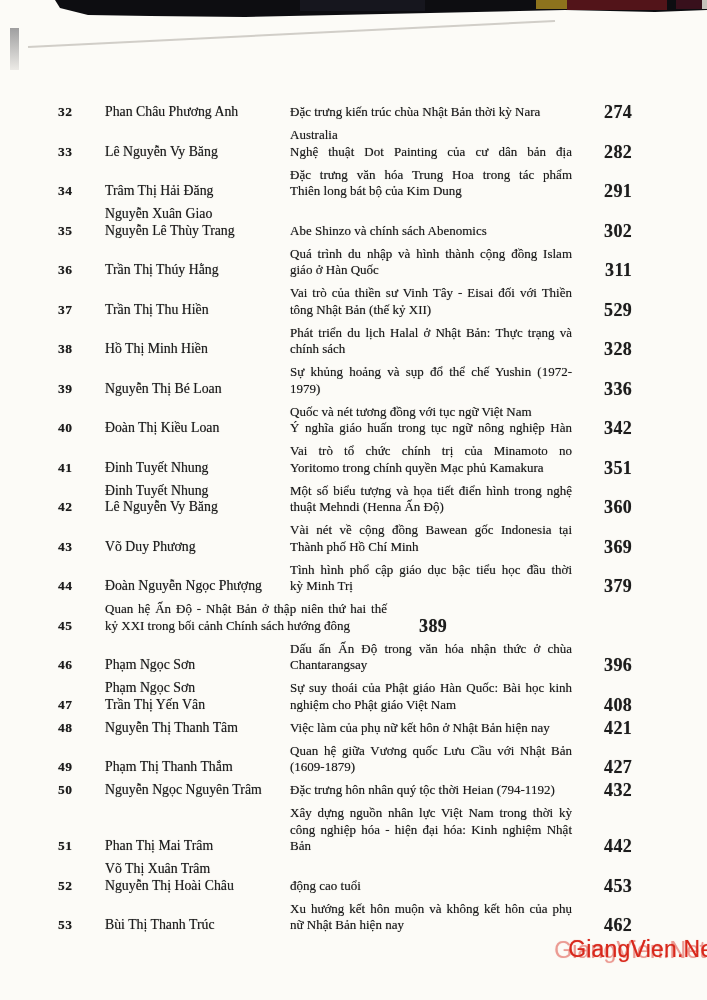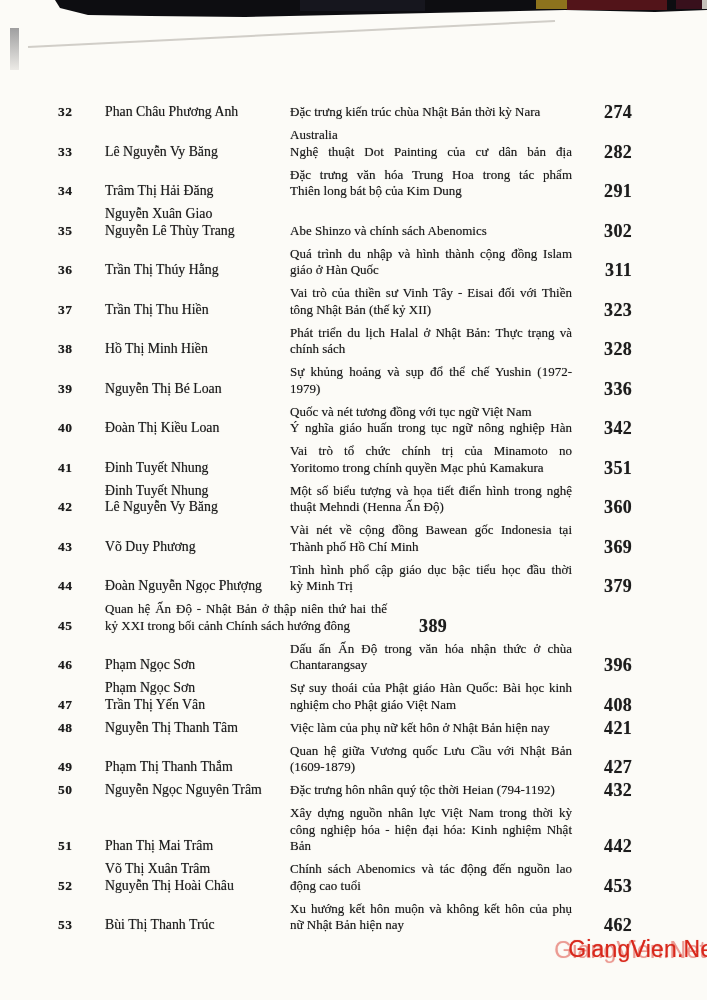--- a/index.html
+++ b/index.html
@@ -123,21 +123,21 @@
     </div>
     <div class="row">
       <div class="no">37</div>
       <div class="authors">
         <div class="al">Trần Thị Thu Hiền</div>
       </div>
       <div class="title">
         <div class="tl just">Vai trò của thiền sư Vinh Tây - Eisai đối với Thiền</div>
         <div class="tl">tông Nhật Bản (thế kỷ XII)</div>
       </div>
-      <div class="pageno">323</div>
+      <div class="pageno">529</div>
     </div>
     <div class="row">
       <div class="no">38</div>
       <div class="authors">
         <div class="al">Hồ Thị Minh Hiền</div>
       </div>
       <div class="title">
         <div class="tl just">Phát triển du lịch Halal ở Nhật Bản: Thực trạng và</div>
         <div class="tl">chính sách</div>
       </div>
@@ -284,21 +284,20 @@
       </div>
       <div class="pageno">442</div>
     </div>
     <div class="row">
       <div class="no">52</div>
       <div class="authors">
         <div class="al">Võ Thị Xuân Trâm</div>
         <div class="al">Nguyễn Thị Hoài Châu</div>
       </div>
       <div class="title">
-        <div class="tl just">Chính sách Abenomics và tác động đến nguồn lao</div>
         <div class="tl">động cao tuổi</div>
       </div>
       <div class="pageno">453</div>
     </div>
     <div class="row">
       <div class="no">53</div>
       <div class="authors">
         <div class="al">Bùi Thị Thanh Trúc</div>
       </div>
       <div class="title">

